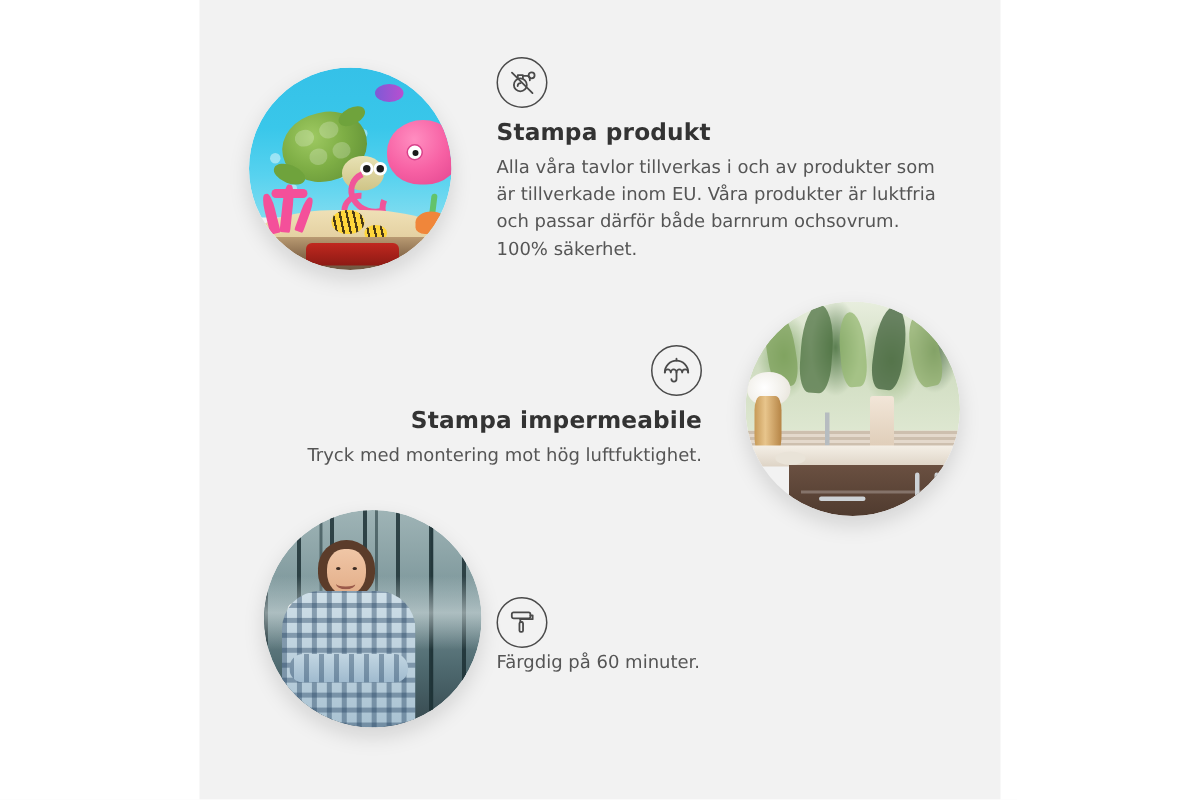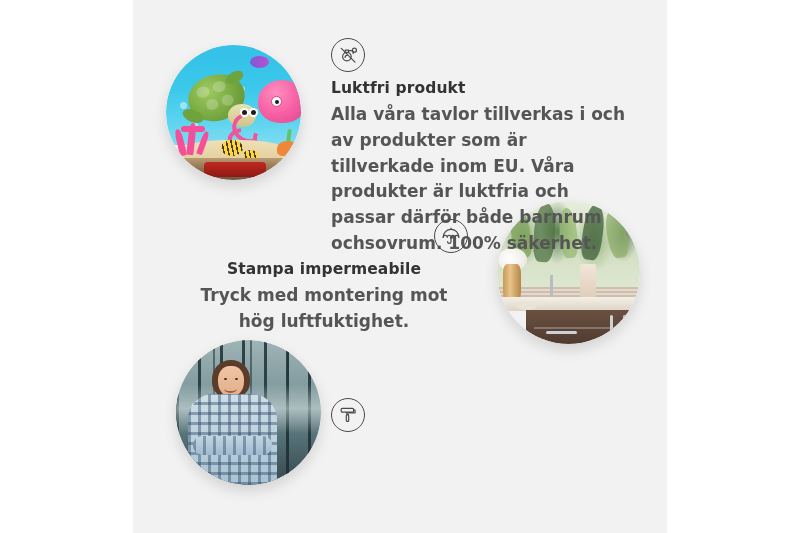--- a/index.html
+++ b/index.html
@@ -359,41 +359,40 @@
   .icon-circle svg { display: block; }
 
   .feat-title {
     font-size: 15.5px;
     font-weight: bold;
     color: #333333;
     margin: 7px 0 5px 0;
     letter-spacing: 0.1px;
   }
   .feat-body {
-    font-size: 17px;
+    font-size: 12px;
     line-height: 1.52;
     color: #555555;
-    font-weight: bold;
   }
 
   
   #feature-odourless {
     left: 331px;
     top: 38px;
     width: 300px;
     text-align: left;
   }
   #feature-odourless .icon-circle { margin-left: 0; }
 
   
   #feature-waterproof {
     left: 180px;
-    top: 219px;
+    top: 230px;
     width: 288px;
-    text-align: center;
+    text-align: right;
   }
   #feature-waterproof .icon-circle { margin-left: auto; margin-right: 0; }
 
   
   #feature-assembly {
     left: 331px;
     top: 398px;
     width: 290px;
     text-align: left;
   }
@@ -496,21 +495,21 @@
     <div class="icon-circle">
       <svg width="22" height="22" viewBox="0 0 22 22" fill="none" stroke="#4a4a4a" stroke-width="1.2" stroke-linecap="round" stroke-linejoin="round">
         <path d="M5.6 12.6c0-2.4 1.9-4.3 4.3-4.3s4.3 1.9 4.3 4.3-1.9 4.3-4.3 4.3-4.3-1.9-4.3-4.3z"></path>
         <path d="M8.2 8.3V6.1h3.4v2.2"></path>
         <path d="M11.8 6.6h2.6c1 0 1.8.8 1.8 1.8v1.1"></path>
         <circle cx="17.4" cy="6.2" r="2"></circle>
         <path d="M8.1 13.4c0-1.1.9-2 2-2"></path>
         <line x1="4.3" y1="4.4" x2="18" y2="18.1"></line>
       </svg>
     </div>
-    <div class="feat-title">Luktfri produkt</div>
+    <div class="feat-title">Stampa produkt</div>
     <div class="feat-body">Alla våra tavlor tillverkas i och av produkter som är tillverkade inom EU. Våra produkter är luktfria och passar därför både barnrum ochsovrum. 100% säkerhet.</div>
   </div>
 
   <div class="feature" id="feature-waterproof">
     <div class="icon-circle">
       <svg width="22" height="22" viewBox="0 0 22 22" fill="none" stroke="#4a4a4a" stroke-width="1.2" stroke-linecap="round" stroke-linejoin="round">
         <path d="M3.2 12.3C3.2 7.9 6.7 4.4 11 4.4s7.8 3.5 7.8 7.9"></path>
         <path d="M3.2 12.3c0-1.1.9-2 2-2s2 .9 2 2c0-1.1.9-2 1.9-2s1.9.9 1.9 2c0-1.1.9-2 1.9-2s1.9.9 1.9 2c0-1.1.9-2 2-2s2 .9 2 2"></path>
         <line x1="11" y1="4.4" x2="11" y2="3.1"></line>
         <path d="M11 12.3v4.4c0 .9-.8 1.7-1.7 1.7s-1.7-.8-1.7-1.7"></path>
@@ -522,15 +521,16 @@
 
   <div class="feature" id="feature-assembly">
     <div class="icon-circle">
       <svg width="22" height="22" viewBox="0 0 22 22" fill="none" stroke="#4a4a4a" stroke-width="1.2" stroke-linecap="round" stroke-linejoin="round">
         <rect x="4.2" y="4.3" width="12.4" height="3.9" rx="1.2"></rect>
         <path d="M16.6 6.2h1.5v2.6H9.9"></path>
         <path d="M9.9 8.8v1.9h1.3"></path>
         <rect x="9.3" y="10.7" width="2.4" height="6.6" rx="0.9"></rect>
       </svg>
     </div>
+    <div class="feat-body">Färgdig på 60 minuter.</div>
   </div>
 
 </div>
 
 </body></html>

